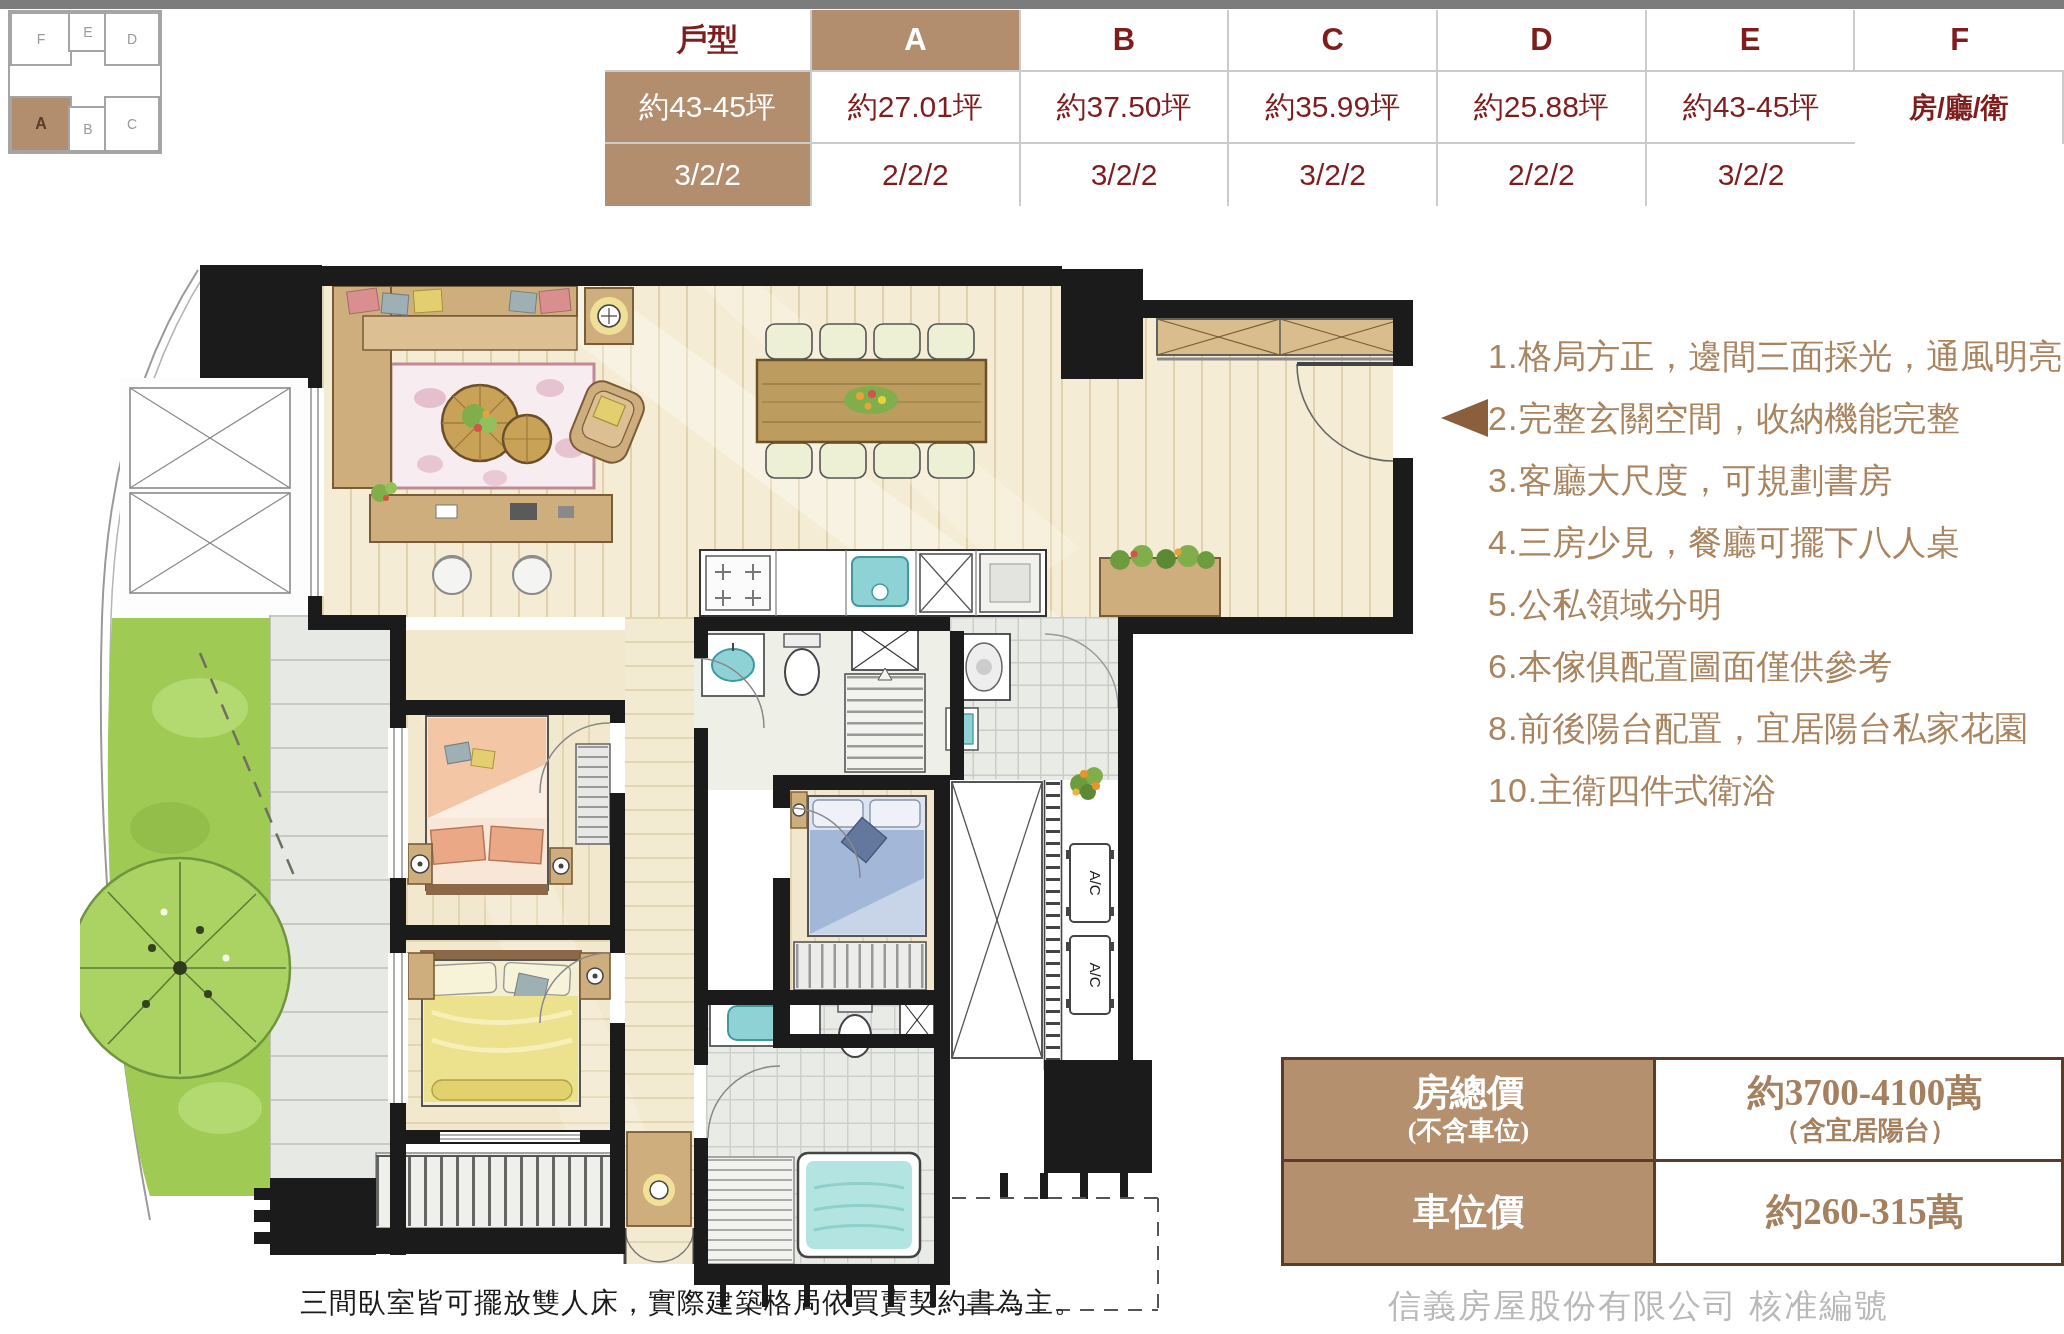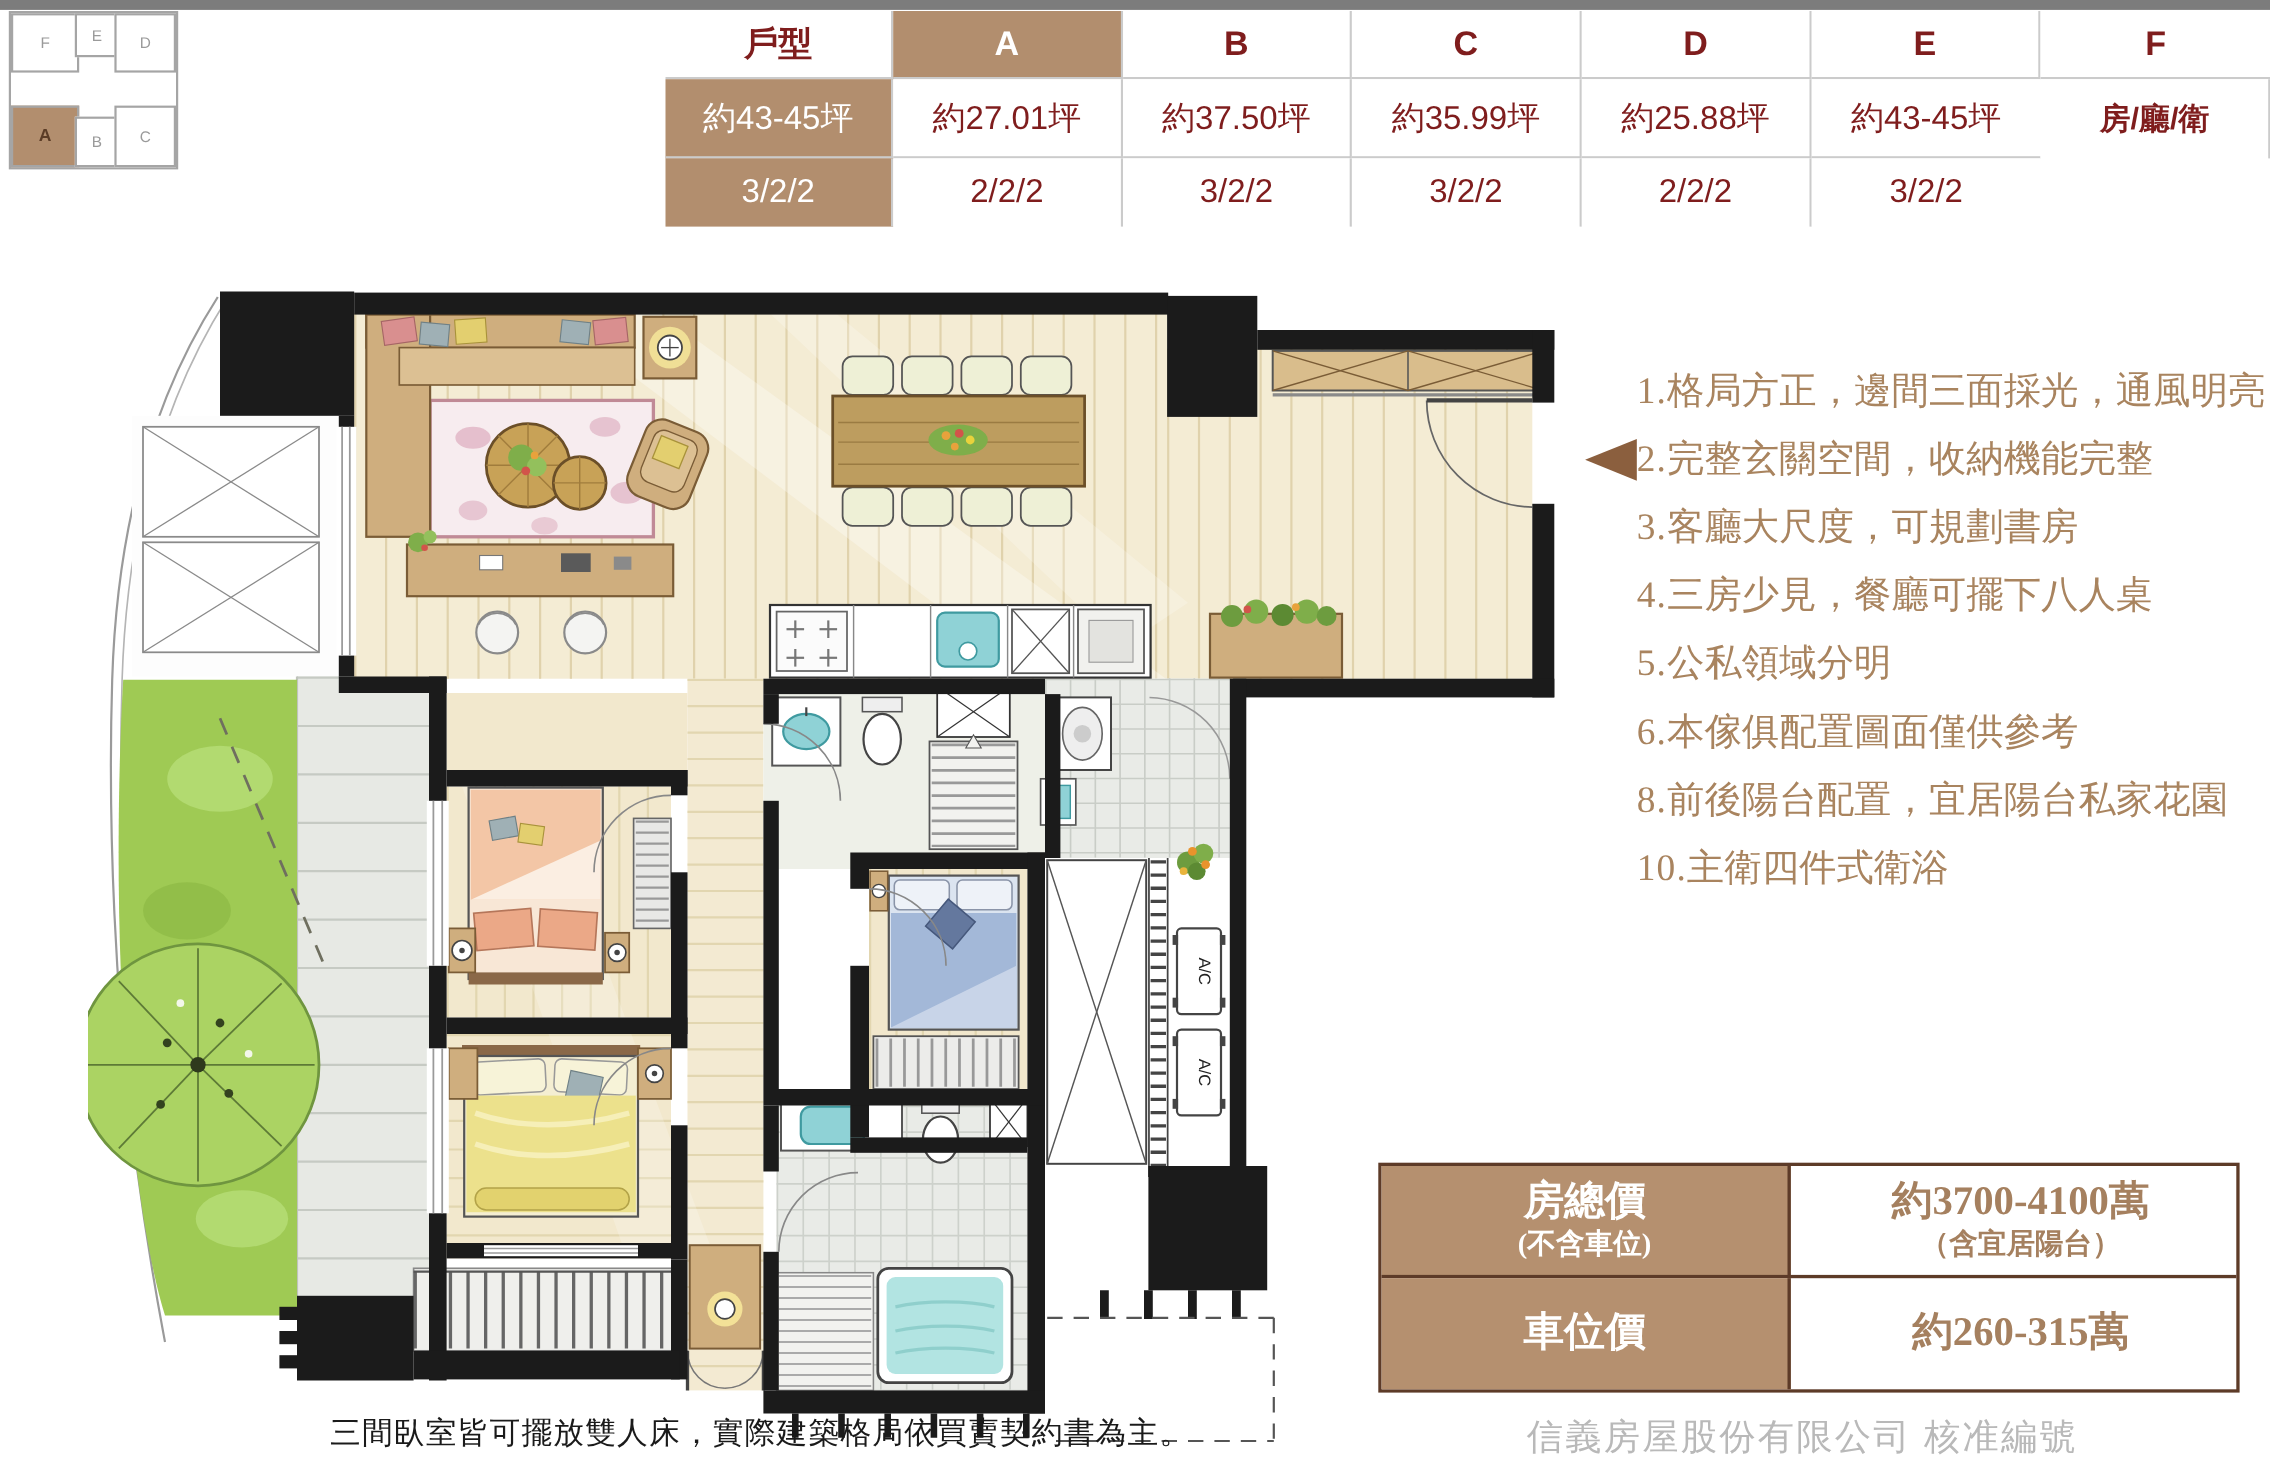--- a/index.html
+++ b/index.html
@@ -21,27 +21,27 @@
           align-items:center;justify-content:center;color:#7f1d1d;background:#fff;}
   .stCell.lastcol{border-right:none;}
   .stCell.lastrow{border-bottom:none;}
   .stHead{font-size:31px;font-weight:bold;}
   .stLabel{font-size:28px;font-weight:bold;}
   .stVal{font-size:30px;}
   .stCell.hl{background:#b28e6e;color:#ffffff;}
   
   #features{left:1488px;top:325px;width:576px;}
   .feat{height:62px;line-height:62px;white-space:nowrap;color:#a9845f;
-        font-family:Liberation Serif, serif;font-size:34px;}
+        font-family:Liberation Sans, sans-serif;font-size:34px;}
   .feat .num{letter-spacing:1px;}
   
   #entryArrow{left:1441px;top:399px;width:0;height:0;border-top:19px solid transparent;
               border-bottom:19px solid transparent;border-right:47px solid #8b5f3e;}
   
-  #priceTable{left:1253px;top:1057px;width:777px;height:203px;border:3px solid #5d3b28;
+  #priceTable{left:1281px;top:1057px;width:777px;height:203px;border:3px solid #5d3b28;
               display:grid;grid-template-columns:372px 1fr;grid-template-rows:1fr 1fr;background:#fff;}
   .ptLabel{background:#b5906f;border-right:3px solid #5d3b28;border-bottom:3px solid #5d3b28;
            display:flex;flex-direction:column;align-items:center;justify-content:center;color:#fff;
            font-family:"Liberation Serif","DejaVu Serif",serif;font-weight:bold;}
   .ptVal{border-bottom:3px solid #5d3b28;display:flex;flex-direction:column;align-items:center;justify-content:center;
          color:#a5805f;font-family:"Liberation Serif","DejaVu Serif",serif;font-weight:bold;padding-left:13px;}
   .ptRow2{border-bottom:none !important;}
   .ptMain{font-size:37px;line-height:44px;}
   .ptSub{font-size:26px;line-height:32px;}
   

